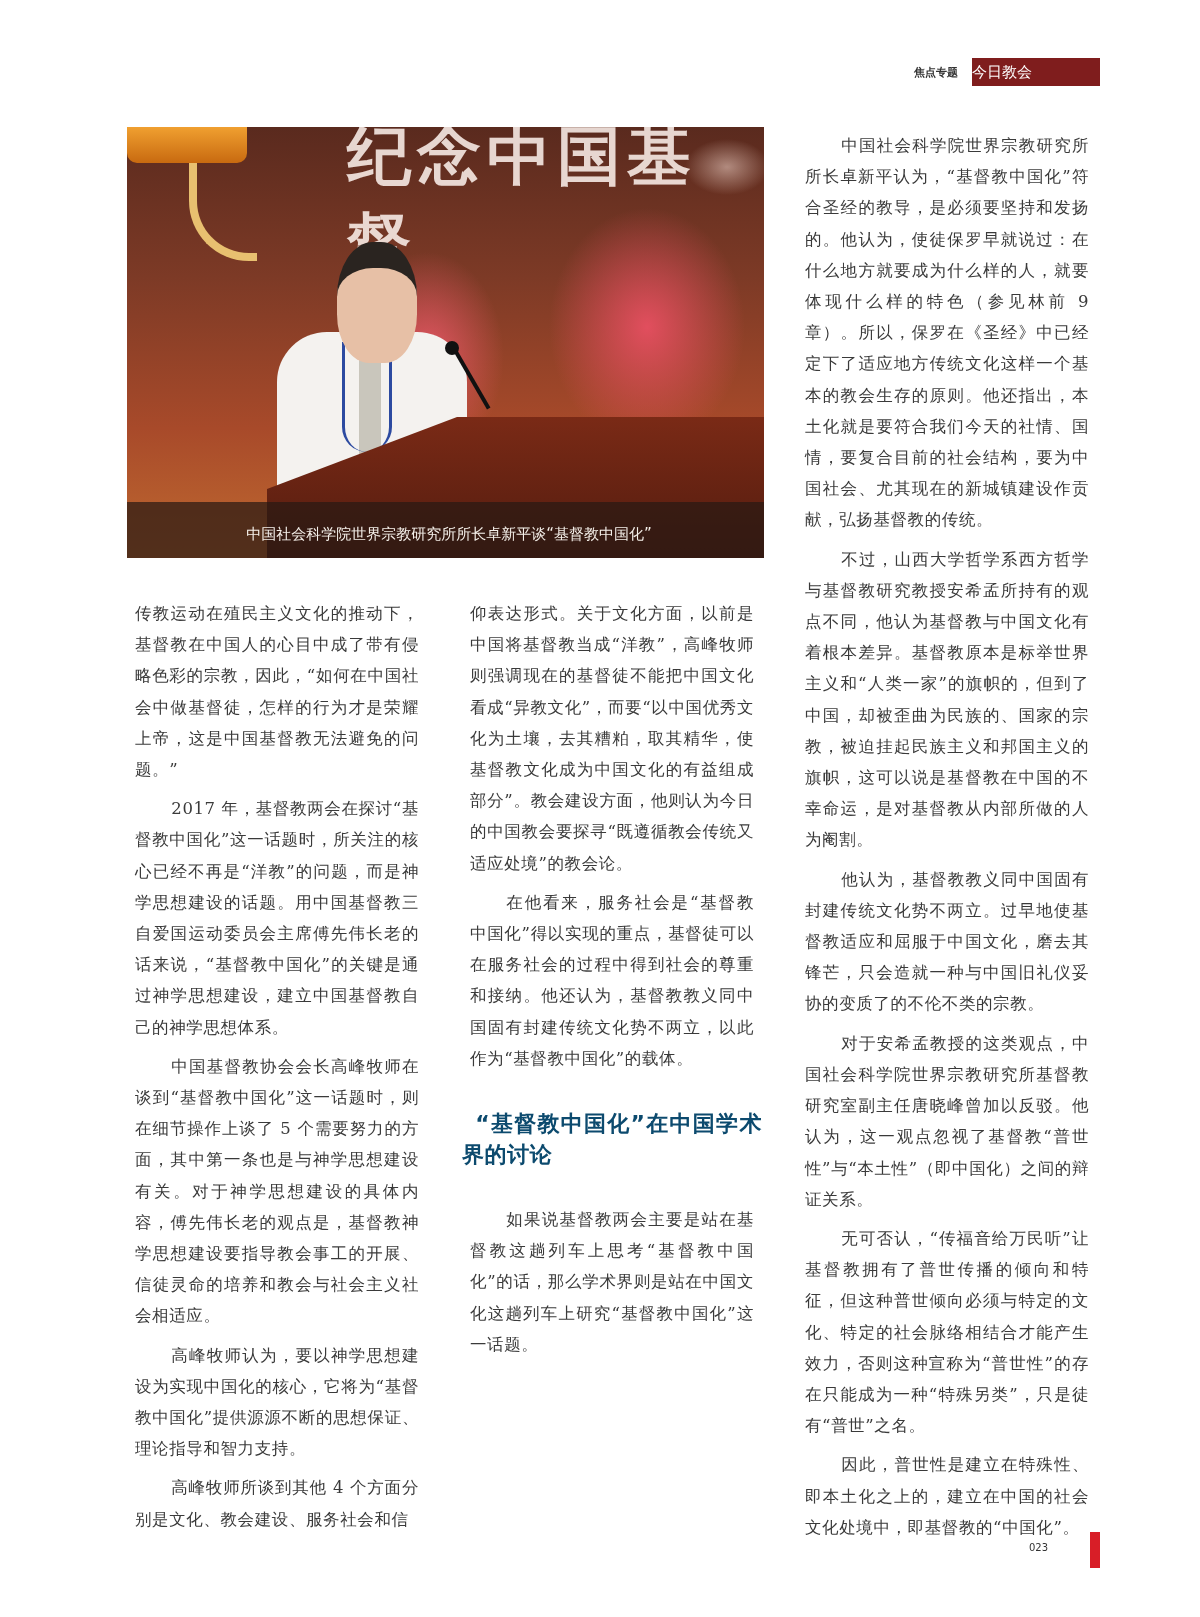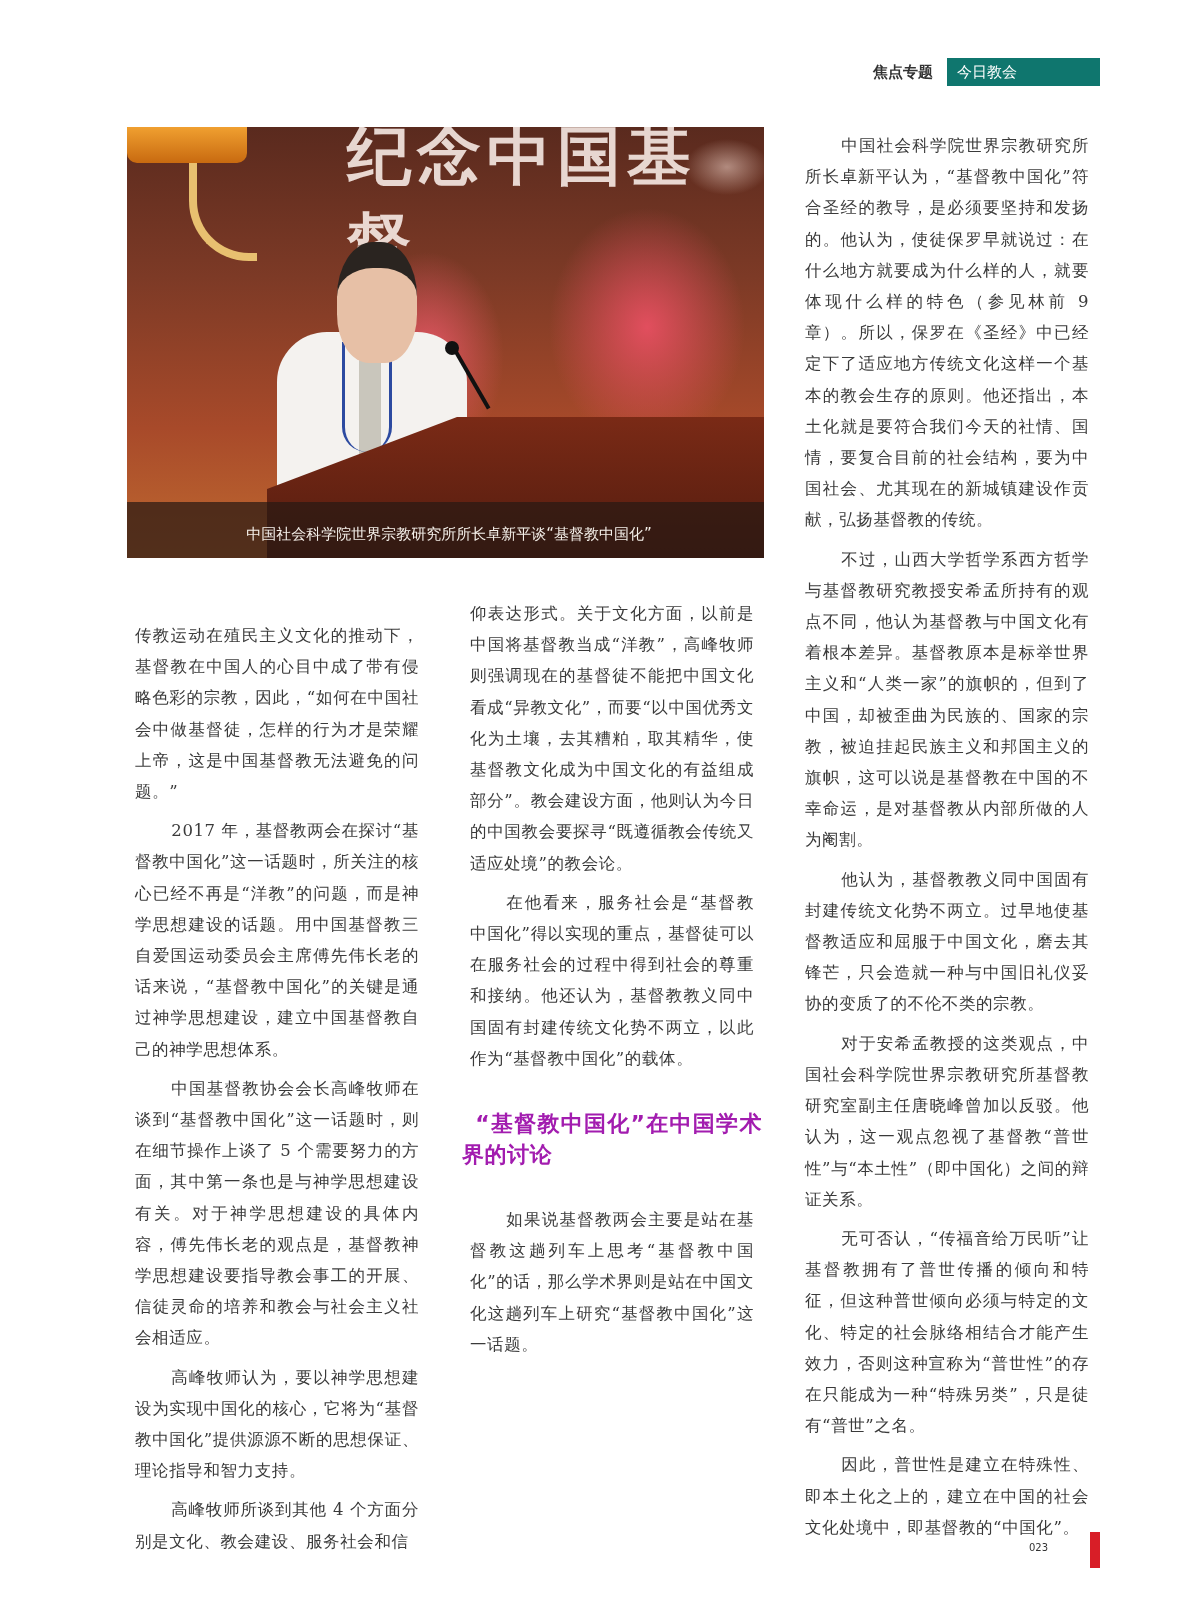--- a/index.html
+++ b/index.html
@@ -7,26 +7,26 @@
       width: 1200px; height: 1617px; position: relative; overflow: hidden;
       font-family: "DejaVu Serif", "Liberation Serif", serif;
       color: #3a3a3a;
     }
     .header {
       position: absolute; top: 58px; right: 100px; height: 28px;
       display: flex; align-items: center;
     }
     .section-label {
       font-family: "DejaVu Sans", "Liberation Sans", sans-serif;
-      font-size: 15px; color: #333; margin-right: 14px; font-weight: bold;
+      font-size: 11px; color: #333; margin-right: 14px; font-weight: bold;
     }
     .section-tag {
-      background: #0f766e; color: #fff; width: 153px; height: 28px;
+      background: #7f1d1d; color: #fff; width: 128px; height: 28px;
       font-family: "DejaVu Sans", "Liberation Sans", sans-serif;
-      font-size: 15px; line-height: 28px; padding-left: 10px; box-sizing: border-box;
+      font-size: 15px; line-height: 28px; box-sizing: border-box;
     }
     .photo {
       position: absolute; left: 127px; top: 127px; width: 637px; height: 431px;
       overflow: hidden;
       background:
         radial-gradient(ellipse 110px 150px at 300px 230px, rgba(240,90,110,0.85), rgba(240,90,110,0) 70%),
         radial-gradient(ellipse 140px 170px at 520px 200px, rgba(235,80,100,0.9), rgba(235,80,100,0) 70%),
         radial-gradient(ellipse 60px 40px at 600px 40px, rgba(255,230,220,0.5), rgba(0,0,0,0) 70%),
         linear-gradient(180deg, #5a2a1e 0%, #7d3a26 35%, #a84a2a 70%, #c06a30 100%);
     }
@@ -84,26 +84,26 @@
       color: #f5f0ea; font-size: 15px;
       font-family: "DejaVu Sans", "Liberation Sans", sans-serif;
       padding-left: 7px;
     }
     .col {
       position: absolute; width: 300px; font-size: 16.5px; line-height: 31.2px;
       text-align: justify; letter-spacing: 0.6px;
     }
     .col p { margin: 8px; text-indent: 2.2em; }
     .col p.cont { text-indent: 0; }
-    #col1 { left: 127px; top: 612px; }
+    #col1 { left: 127px; top: 590px; }
     #col2 { left: 462px; top: 590px; }
     #col3 { left: 797px; top: 122px; }
     .subhead {
       font-family: "DejaVu Sans", "Liberation Sans", sans-serif;
-      font-weight: bold; font-size: 22px; line-height: 31px; color: #a21caf;
+      font-weight: bold; font-size: 22px; line-height: 31px; color: #0c4a6e;
       margin: 34px 0 34px 0; text-indent: 0.6em;
     }
     .page-num {
       position: absolute; top: 1542px; right: 152px;
       font-family: "DejaVu Sans", "Liberation Sans", sans-serif; font-size: 10px; color: #333;
     }
     .page-bar {
       position: absolute; top: 1532px; right: 100px; width: 10px; height: 36px; background: #d81e27;
     }
   </style>

